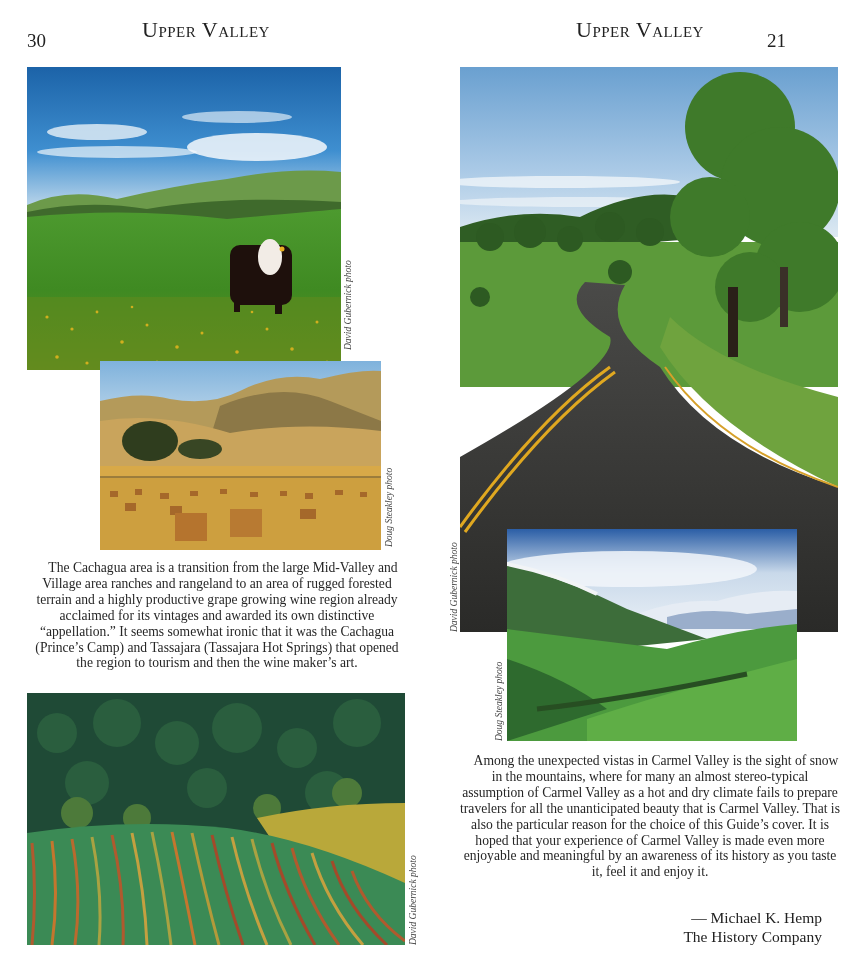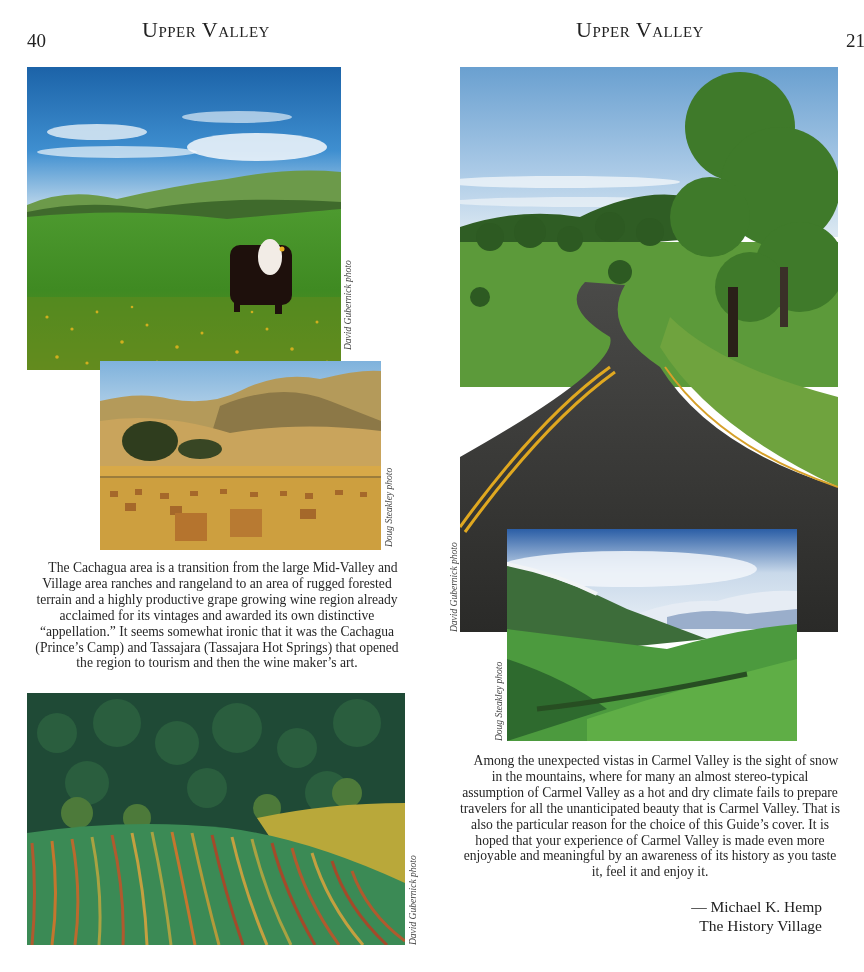--- a/index.html
+++ b/index.html
@@ -1,21 +1,21 @@
 <!DOCTYPE html>
 <html><head>
 <meta charset="utf-8">
 <style>
   * { box-sizing: border-box; margin: 0; padding: 0; }
   html, body { width: 864px; height: 972px; background: #ffffff; overflow: hidden; }
   body { position: relative; font-family: "Liberation Serif", "DejaVu Serif", serif; color: #1f1f1f; }
 
   .page-num { position: absolute; top: 30px; font-size: 19px; color: #222; }
   .page-num.left { left: 27px; }
-  .page-num.right { left: 846px; }
+  .page-num.right { left: 767px; }
 
   .running-head {
     position: absolute; top: 17px; font-size: 22px; letter-spacing: 0.5px;
     font-variant: small-caps; color: #222;
   }
   .running-head.left { left: 142px; }
   .running-head.right { left: 576px; }
 
   .photo { position: absolute; overflow: hidden; }
   .photo svg { display: block; width: 100%; height: 100%; }
@@ -25,26 +25,26 @@
     transform-origin: left top; transform: rotate(-90deg); white-space: nowrap;
   }
 
   .body-text {
     position: absolute; font-size: 13.6px; line-height: 15.9px; color: #262626;
     text-indent: 12px; font-family: "Liberation Serif", "DejaVu Serif", serif; text-align: center;
   }
   .body-text.left { left: 27px; top: 560px; width: 380px; }
   .body-text.right { left: 460px; top: 753px; width: 380px; }
 
-  .signature { position: absolute; right: 42px; text-align: right; font-size: 15.5px; line-height: 19px; color: #222; }
+  .signature { position: absolute; right: 42px; text-align: right; font-size: 15.5px; line-height: 19px; color: #222; margin-top: 11px; }
 </style>
 </head>
 <body>
 
-<div class="page-num left">40</div>
+<div class="page-num left">30</div>
 <div class="running-head left">Upper Valley</div>
 
 <div class="photo" style="left:27px; top:67px; width:314px; height:303px;">
   <svg viewBox="0 0 314 303" preserveAspectRatio="none">
     <defs>
       <linearGradient id="sky1" x1="0" y1="0" x2="0" y2="1">
         <stop offset="0" stop-color="#1c63a8"></stop>
           <stop offset="0.6" stop-color="#3f8fd0"></stop>
           <stop offset="1" stop-color="#bcd6ea"></stop>
       </linearGradient>
@@ -245,14 +245,14 @@
     <path d="M80 190 Q170 160 290 130 L290 212 L80 212 Z" fill="#5fae46"></path>
     <path d="M30 180 Q120 170 240 145" stroke="#274e22" stroke-width="5" fill="none"></path>
   </svg>
 </div>
 <div class="credit" style="left:494px; top:741px;">Doug Steakley photo</div>
 
 <p class="body-text right">Among the unexpected vistas in Carmel Valley is the sight of snow in the mountains, where for many an almost stereo-typical assumption of Carmel Valley as a hot and dry climate fails to prepare travelers for all the unanticipated beauty that is Carmel Valley. That is also the particular reason for the choice of this Guide’s cover. It is hoped that your experience of Carmel Valley is made even more enjoyable and meaningful by an awareness of its history as you taste it, feel it and enjoy it.</p>
 
 <div class="signature" style="top:897px;">
   <div>— Michael K. Hemp</div>
-  <div>The History Village</div>
+  <div>The History Company</div>
 </div>
 
 </body></html>

